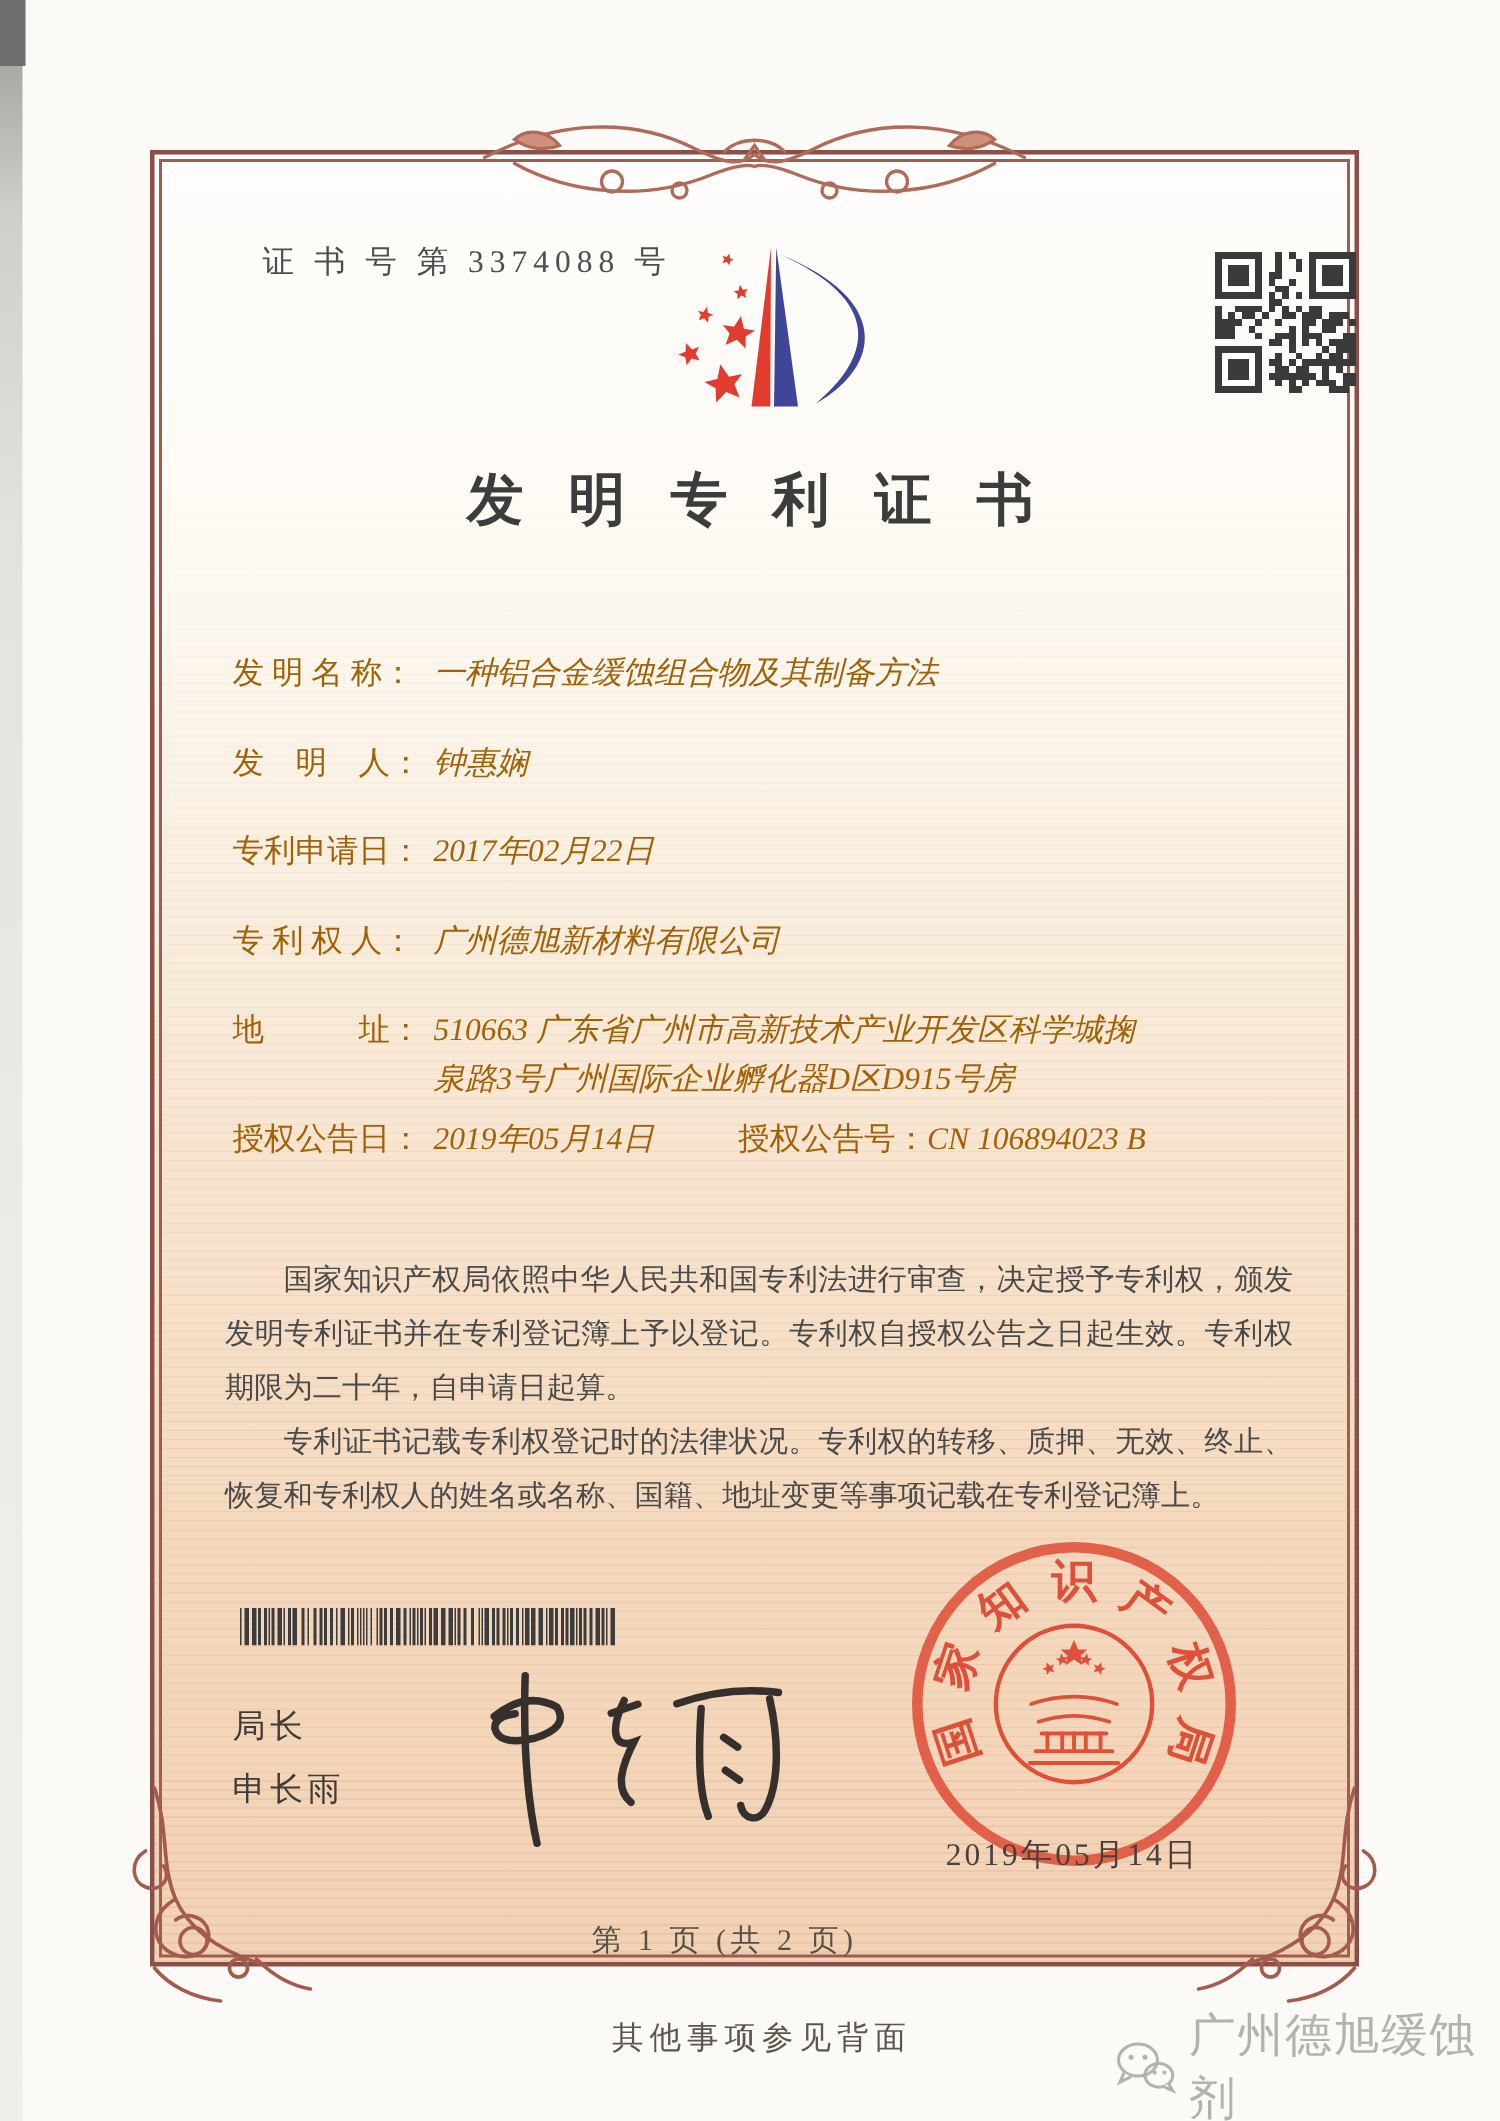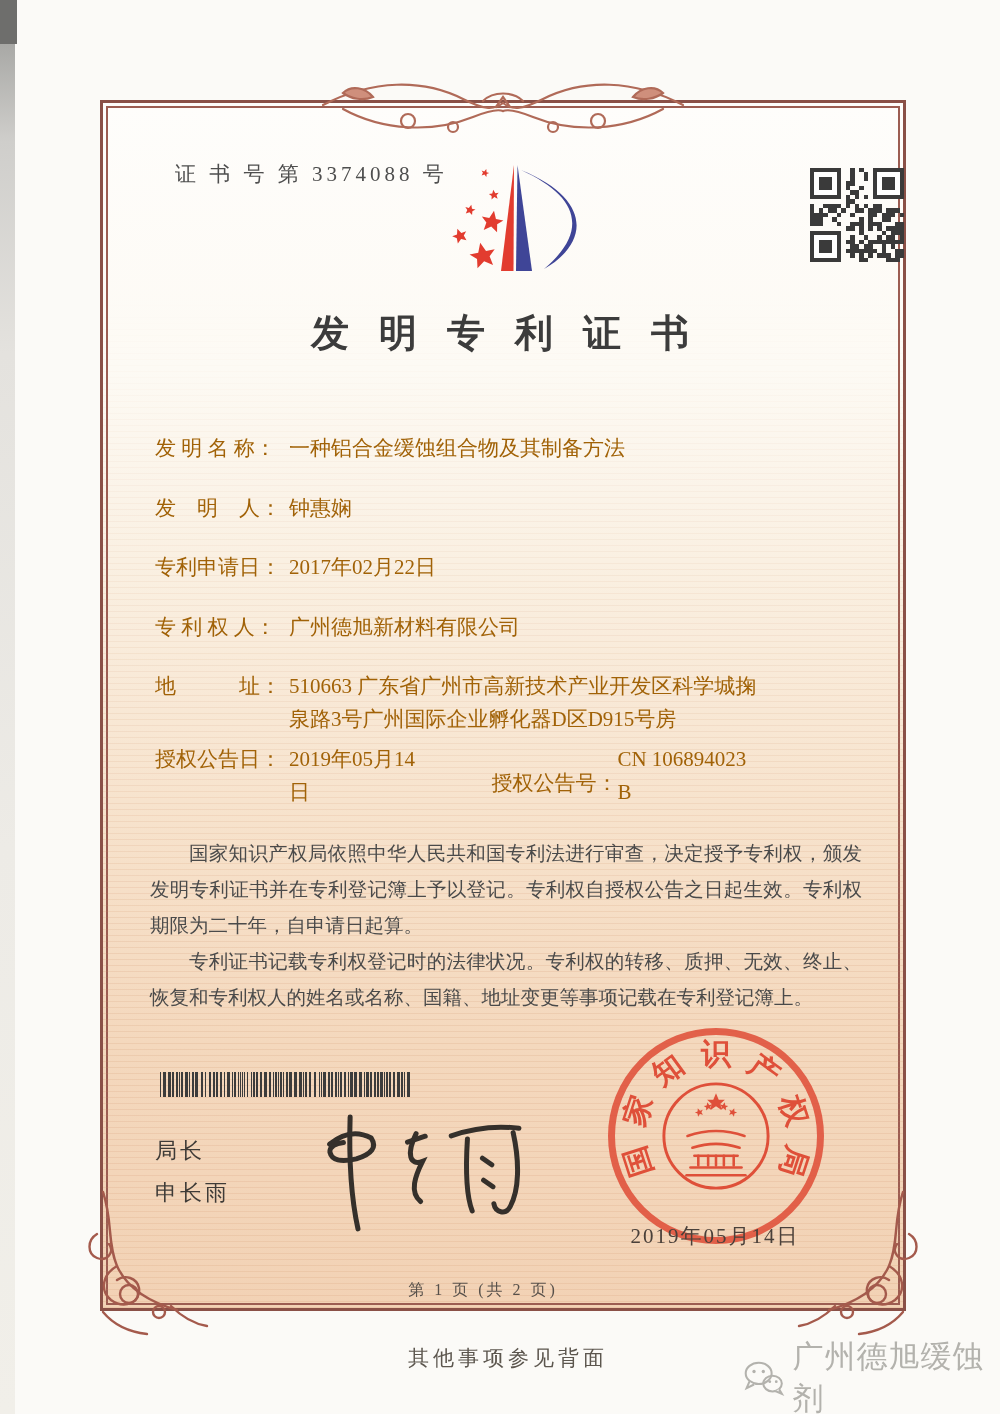--- a/index.html
+++ b/index.html
@@ -35,22 +35,22 @@
 
   .logo { left:428px; top:148px; }
   .qr   { left:810px; top:168px; width:94px; height:94px; }
 
   .title { left:0; top:308px; width:100%; text-align:center;
     font-size:38px; font-weight:700; letter-spacing:30px; padding-left:30px; color:#3c3c3c; }
 
   .fields { left:155px; top:432px; width:610px; }
   .field-row { display:flex; margin-bottom:27px; font-size:21px; color:#a16207; line-height:1.55; }
   .f-label { flex:0 0 134px; white-space:pre; }
-  .f-label2 { margin-left:56px; white-space:pre;margin-top:24px; }
-  .f-value { max-width:470px; }
+  .f-label2 { margin-left:56px; white-space:pre; }
+  .f-value { max-width:470px;font-style:italic; }
   .row-addr { margin-bottom:8px; }
 
   .body-text { left:150px; top:836px; width:712px; font-size:19.5px; line-height:1.85; color:#4a4a4a; }
   .body-text p { text-indent:2em; text-align:justify; }
 
   .barcode { left:160px; top:1072px; }
 
   .officer { left:155px; top:1140px; font-size:22px; color:#3f3b37; line-height:1.0; }
   .officer .o-title { margin-bottom:20px; letter-spacing:3px; }
   .officer .o-name { letter-spacing:3px; }
@@ -67,21 +67,21 @@
   .seal .ring-char:nth-child(2){ transform:rotate(-72deg)  translateY(-82px); }
   .seal .ring-char:nth-child(3){ transform:rotate(-36deg)  translateY(-82px); }
   .seal .ring-char:nth-child(4){ transform:rotate(0deg)    translateY(-82px); }
   .seal .ring-char:nth-child(5){ transform:rotate(36deg)   translateY(-82px); }
   .seal .ring-char:nth-child(6){ transform:rotate(72deg)   translateY(-82px); }
   .seal .ring-char:nth-child(7){ transform:rotate(108deg)  translateY(-82px); }
   .emblem { position:absolute; left:50%; top:50%; transform:translate(-50%,-50%); }
   .seal-date { left:620px; top:1222px; width:190px; text-align:center;
     font-size:21px; color:#4a403a; letter-spacing:2px; }
 
-  .page-num { left:100px; top:1280px; width:766px; text-align:center; font-size:16px; color:#57504a; letter-spacing:3px; }
+  .page-num { left:100px; top:1280px; width:766px; text-align:center; font-size:20px; color:#57504a; letter-spacing:3px; }
 
   .back-note { left:408px; top:1344px; font-size:21px; color:#5c564e; letter-spacing:4px; }
   .watermark { left:742px; top:1336px; display:flex; align-items:center; gap:8px; }
   .watermark .wm-text { font-size:31px; color:#b3b2ad; letter-spacing:1px; }
 </style>
 </head>
 <body>
 
 <div class="scan-edge"></div>
 <div class="scan-corner"></div>

